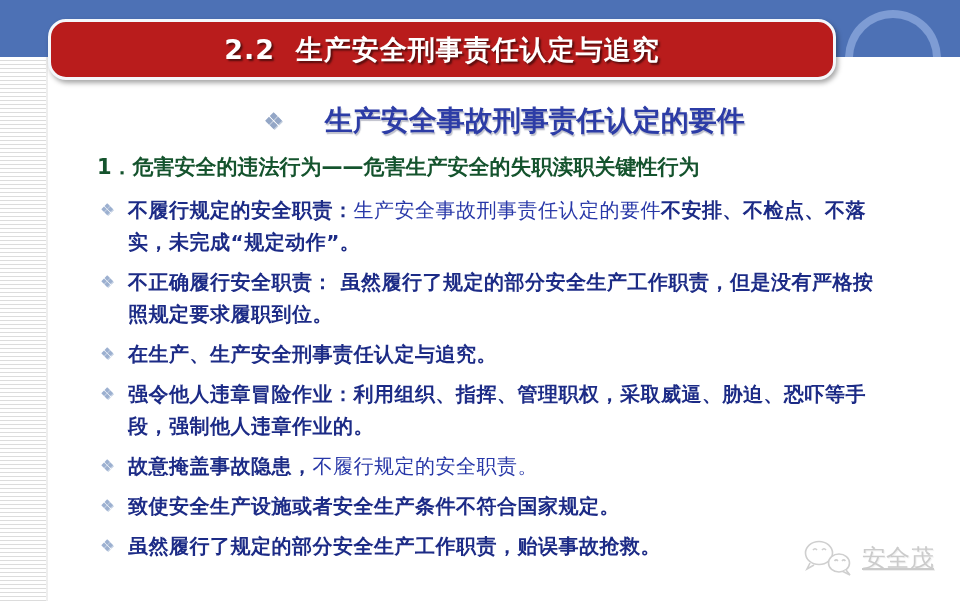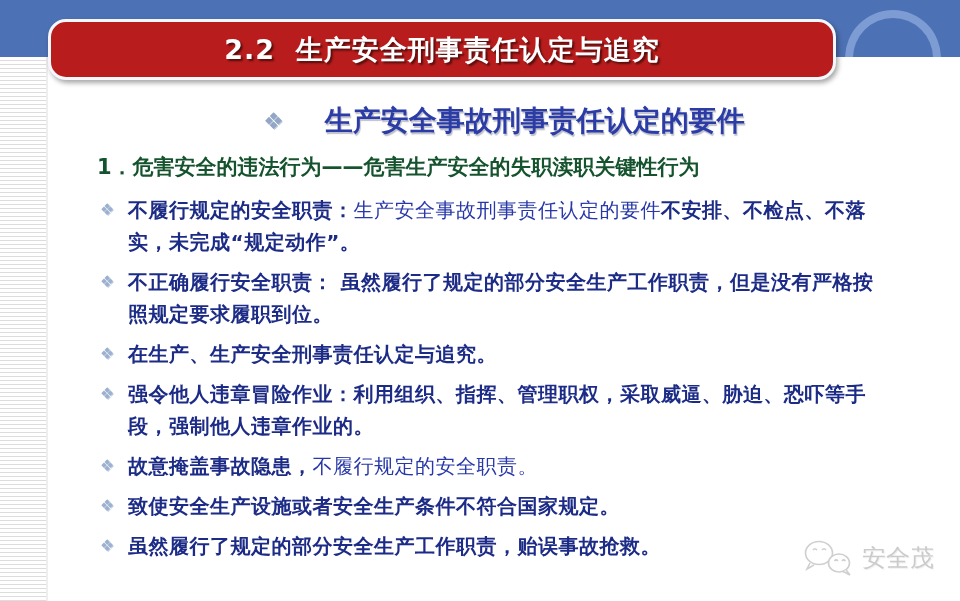--- a/index.html
+++ b/index.html
@@ -73,20 +73,21 @@
   }
   .seg-normal{font-weight:normal;color:#2838a8;}
   
   .watermark{
     position:absolute;right:26px;bottom:22px;
     display:flex;align-items:center;
   }
   .watermark-text{
     font-size:24px;color:#cbcbcb;margin-left:6px;
     text-shadow:1px 1px 1px #efefef;
+    text-decoration:underline;
   }
 </style>
 </head>
 <body>
 
 <div class="top-band">
   <div class="arc-decor"></div>
 </div>
 
 <div class="left-strip"></div>

